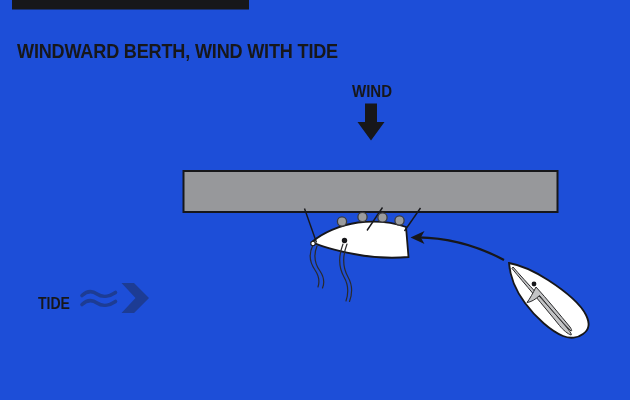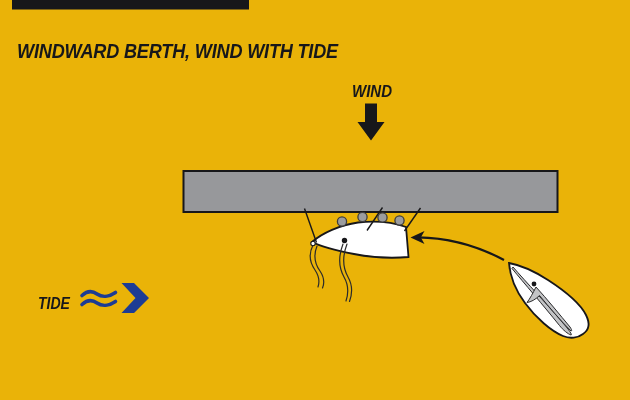--- a/index.html
+++ b/index.html
@@ -4,24 +4,23 @@
 <style>
   html, body {
     margin: 0;
     padding: 0;
     background: #d2d3d5;
   }
   #stage {
     position: relative;
     width: 630px;
     height: 400px;
-    background: #eab308;
+    background: #1d4ed8;
     overflow: hidden;
     font-family: "Liberation Sans", sans-serif;
-    font-style: italic;
   }
   svg { display: block; }
   text {
     font-family: "Liberation Sans", sans-serif;
     font-weight: 700;
     fill: #17171a;
   }
   .title-text   { font-size: 19.5px; letter-spacing: -0.2px; }
   .label-text   { font-size: 16px; }
 </style>

